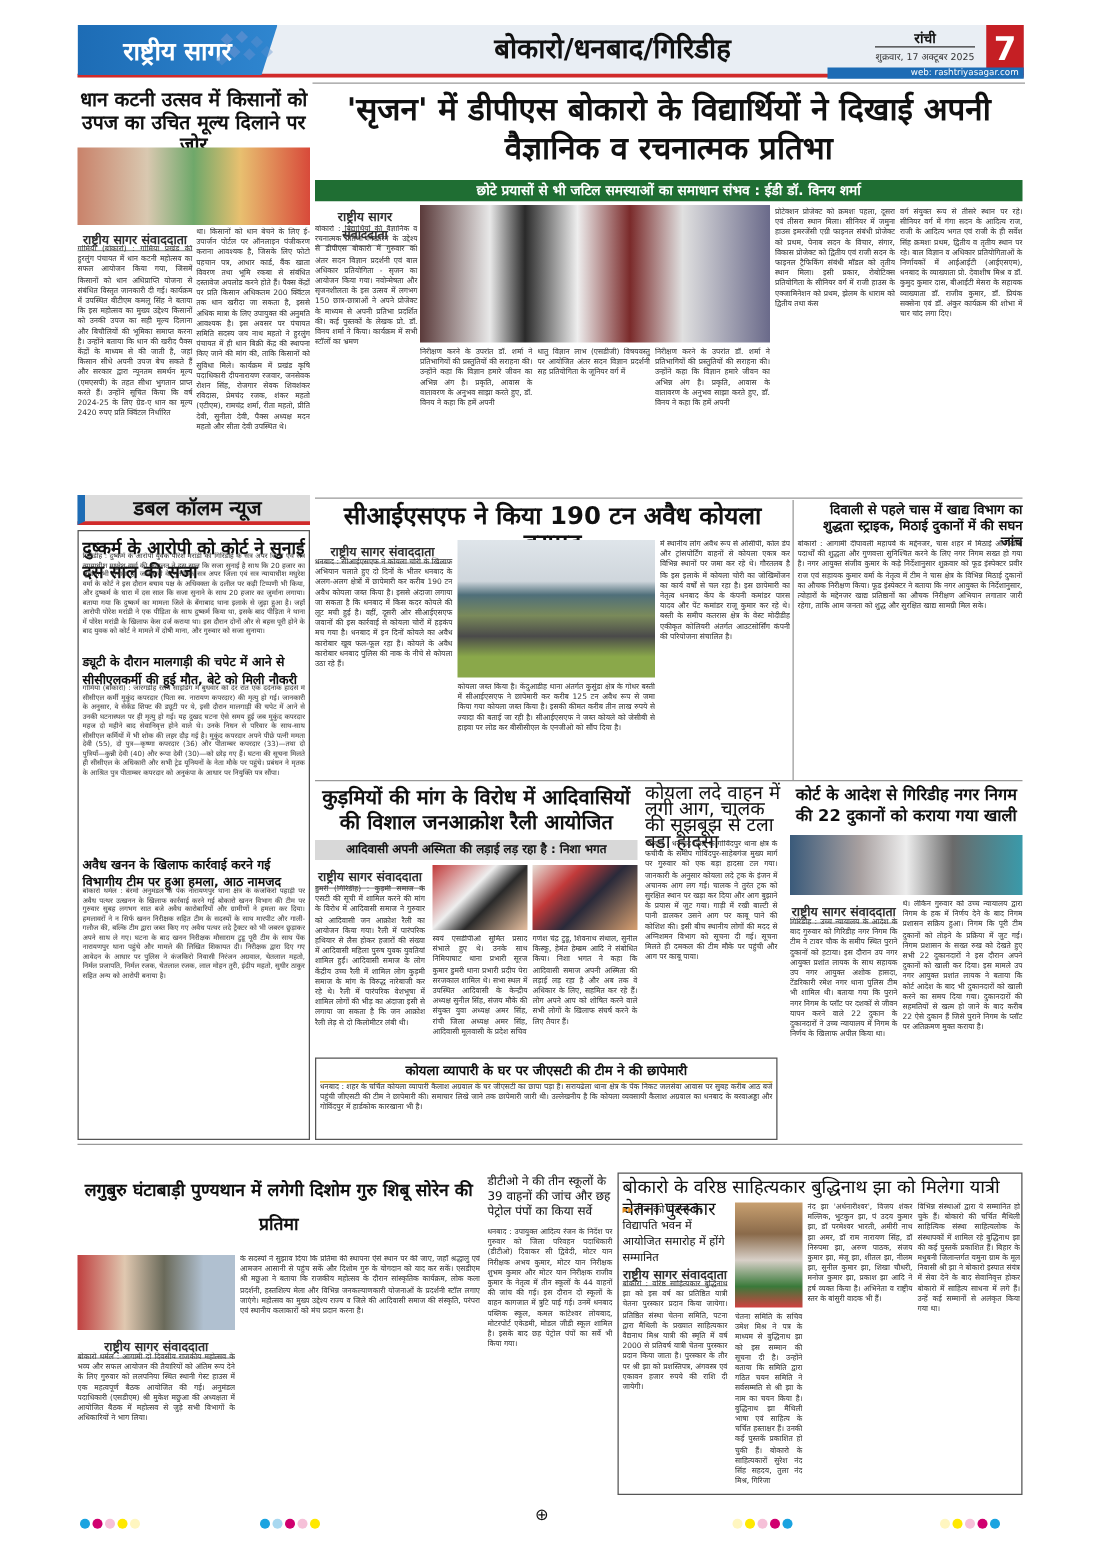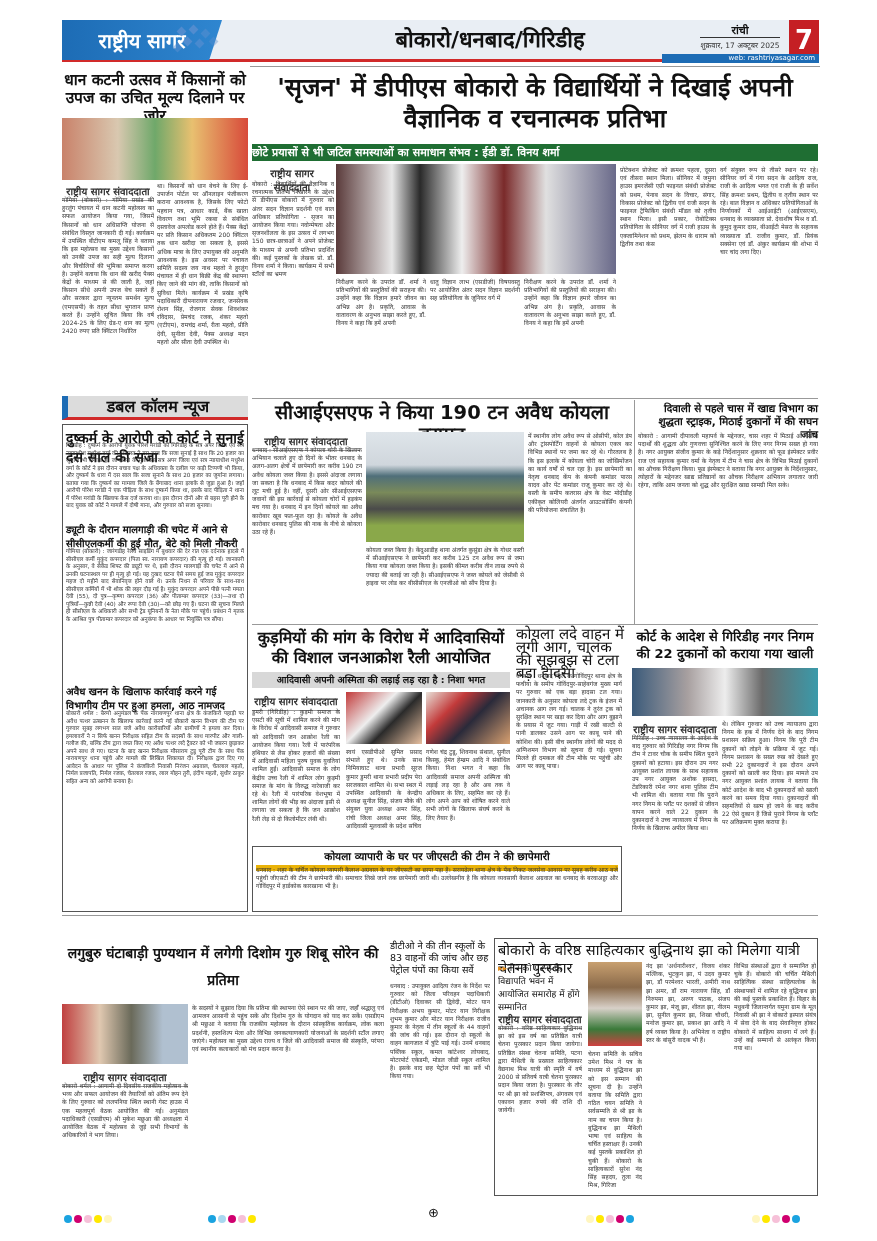--- a/index.html
+++ b/index.html
@@ -11,21 +11,21 @@
 .dots span{position:absolute;width:7px;height:7px;background:#5b8fd0;transform:rotate(45deg);opacity:.8}
 .sec-title{left:330px;top:22px;width:320px;height:36px;font-size:22px;font-weight:bold;text-align:center;line-height:36px;color:#111}
 .city{left:700px;top:22px;width:80px;font-size:11px;text-align:center;font-weight:bold}
 .date{left:690px;top:40px;width:100px;font-size:7.5px;text-align:center;color:#333}
 .pageno{left:789px;top:20px;width:30px;height:40px;background:#c51f24;color:#fff;font-size:26px;font-weight:bold;text-align:center;line-height:40px}
 .webbar{left:662px;top:54px;width:157px;height:9px;background:#1d6cb5;color:#fff;font-size:7px;line-height:9px;text-align:right;padding-right:4px}
 h2.hl{font-weight:bold;color:#111;line-height:1.15}
 .photo{background:linear-gradient(135deg,#8a9aa8,#c9b48a 40%,#6d7b66 70%,#a89b8f)}
 .txt{font-size:6px;line-height:8.2px;color:#333;text-align:justify;overflow:hidden}
 .byline{font-size:10px;text-align:center;font-weight:bold;color:#333;border-bottom:1px solid #999;padding:2px 0}
-.greenbar{background:#1f6e33;color:#fff;font-weight:bold}
+.greenbar{background:#1f6e33;color:#fff;text-align:center;font-weight:bold}
 .greybar{background:#d8d8d8;color:#111;text-align:center;font-weight:bold}
 .box{border:1px solid #555}
 .dcn{background:#dcdcdc;border-left:6px solid #1d6cb5;font-weight:bold;text-align:center;font-size:16px;border-bottom:3px solid #d12a2a}
 .reg{width:8px;height:8px;border-radius:50%;display:inline-block;margin-right:2px}
 .rule{background:#999}
 </style>
 </head>
 <body>
 
 <div class="abs masthead"></div>
@@ -88,40 +88,40 @@
 <h2 class="abs hl" style="left:252px;top:628px;width:258px;font-size:16px;text-align:center;line-height:20px">कुड़मियों की मांग के विरोध में आदिवासियों की विशाल जनआक्रोश रैली आयोजित</h2>
 <div class="abs greybar" style="left:252px;top:672px;width:258px;height:16px;font-size:9.5px;line-height:16px">आदिवासी अपनी अस्मिता की लड़ाई लड़ रहा है : निशा भगत</div>
 <div class="abs byline" style="left:252px;top:692px;width:88px">राष्ट्रीय सागर संवाददाता</div>
 <div class="abs txt" style="left:252px;top:708px;width:88px;height:196px">डुमरी (गिरिडीह) : कुड़मी समाज के एसटी की सूची में शामिल करने की मांग के विरोध में आदिवासी समाज ने गुरुवार को आदिवासी जन आक्रोश रैली का आयोजन किया गया। रैली में पारंपरिक हथियार से लैस होकर हजारों की संख्या में आदिवासी महिला पुरुष युवक युवतियां शामिल हुईं। आदिवासी समाज के लोग केंद्रीय उच्च रैली में शामिल लोग कुड़मी समाज के मांग के विरुद्ध नारेबाजी कर रहे थे। रैली में पारंपरिक वेशभूषा में शामिल लोगों की भीड़ का अंदाजा इसी से लगाया जा सकता है कि जन आक्रोश रैली लेड़ से दो किलोमीटर लंबी थी।</div>
 <div class="abs photo" style="left:346px;top:692px;width:76px;height:52px;background:linear-gradient(135deg,#c23a3a,#eee 40%,#2a2a2a 60%,#e8c0a0)"></div>
 <div class="abs photo" style="left:426px;top:692px;width:84px;height:52px;background:linear-gradient(135deg,#e8e0d8,#c23a3a 30%,#2a2a3a 55%,#d8a070)"></div>
 <div class="abs txt" style="left:346px;top:748px;width:76px;height:94px">स्वयं एसडीपीओ सुमित प्रसाद संभाले हुए थे। उनके साथ निमियाघाट थाना प्रभारी सूरज कुमार डुमरी थाना प्रभारी प्रदीप पेरा सरजकाल शामिल थे। सभा स्थल में उपस्थित आदिवासी के केन्द्रीय अध्यक्ष सुनील सिंह, संजय मौके की संयुक्त युवा अध्यक्ष अमर सिंह, रांची जिला अध्यक्ष अमर सिंह, आदिवासी मूलवासी के प्रदेश सचिव</div>
 <div class="abs txt" style="left:426px;top:748px;width:84px;height:94px">गणेश चंद्र टुडू, शिवनाथ संथाल, सुनील किस्कू, हेमंत हेम्ब्रम आदि ने संबोधित किया। निशा भगत ने कहा कि आदिवासी समाज अपनी अस्मिता की लड़ाई लड़ रहा है और अब तक वे अधिकार के लिए, सहमित कर रहे हैं। लोग अपने आप को शोषित करने वाले सभी लोगों के खिलाफ संघर्ष करने के लिए तैयार हैं।</div>
 
 <div class="abs box" style="left:252px;top:846px;width:370px;height:66px"></div>
-<h3 class="abs hl" style="left:256px;top:849px;width:362px;font-size:10.5px;text-align:center;border-bottom:6px solid #eab308;padding-bottom:2px">कोयला व्यापारी के घर पर जीएसटी की टीम ने की छापेमारी</h3>
+<h3 class="abs hl" style="left:256px;top:849px;width:362px;font-size:10.5px;text-align:center;border-bottom:1px solid #eab308;padding-bottom:2px">कोयला व्यापारी के घर पर जीएसटी की टीम ने की छापेमारी</h3>
 <div class="abs txt" style="left:256px;top:866px;width:362px;height:44px">धनबाद : शहर के चर्चित कोयला व्यापारी कैलाश अग्रवाल के घर जीएसटी का छापा पड़ा है। सरायढेला थाना क्षेत्र के पेंक निकट जलसेवा आवास पर सुबह करीब आठ बजे पहुंची जीएसटी की टीम ने छापेमारी की। समाचार लिखे जाने तक छापेमारी जारी थी। उल्लेखनीय है कि कोयला व्यवसायी कैलाश अग्रवाल का धनबाद के बरवाअड्डा और गोविंदपुर में हार्डकोक कारखाना भी है।</div>
 
 <h3 class="abs hl" style="left:516px;top:628px;width:110px;font-size:15px;font-weight:normal;line-height:13px">कोयला लदे वाहन में लगी आग, चालक की सूझबूझ से टला बड़ा हादसा</h3>
 <div class="abs txt" style="left:516px;top:672px;width:106px;height:172px">धनबाद : धनबाद जिले के गोविंदपुर थाना क्षेत्र के फचीया के समीप गोविंदपुर-साहेबगंज मुख्य मार्ग पर गुरुवार को एक बड़ा हादसा टल गया। जानकारी के अनुसार कोयला लदे ट्रक के इंजन में अचानक आग लग गई। चालक ने तुरंत ट्रक को सुरक्षित स्थान पर खड़ा कर दिया और आग बुझाने के प्रयास में जुट गया। गाड़ी में रखी बाल्टी से पानी डालकर उसने आग पर काबू पाने की कोशिश की। इसी बीच स्थानीय लोगों की मदद से अग्निशमन विभाग को सूचना दी गई। सूचना मिलते ही दमकल की टीम मौके पर पहुंची और आग पर काबू पाया।</div>
 
 <h2 class="abs hl" style="left:632px;top:628px;width:186px;font-size:13px;text-align:center;line-height:17px">कोर्ट के आदेश से गिरिडीह नगर निगम की 22 दुकानों को कराया गया खाली</h2>
 <div class="abs photo" style="left:632px;top:668px;width:186px;height:48px;background:linear-gradient(90deg,#3a5a7a,#a8a0a0 30%,#ededed 50%,#6a6a6a 70%,#3a9aaa)"></div>
 <div class="abs byline" style="left:632px;top:720px;width:86px">राष्ट्रीय सागर संवाददाता</div>
 <div class="abs txt" style="left:632px;top:734px;width:86px;height:178px">गिरिडीह : उच्च न्यायालय के आदेश के बाद गुरुवार को गिरिडीह नगर निगम कि टीम ने टावर चौक के समीप स्थित पुराने दुकानों को हटाया। इस दौरान उप नगर आयुक्त प्रशांत लायक के साथ सहायक उप नगर आयुक्त अशोक हासदा, टेंडरिकारी रमेश नगर थाना पुलिस टीम भी शामिल थी। बताया गया कि पुराने नगर निगम के प्लॉट पर दशकों से जीवन यापन करने वाले 22 दुकान के दुकानदारों ने उच्च न्यायालय में निगम के निर्णय के खिलाफ अपील किया था।</div>
 <div class="abs txt" style="left:722px;top:720px;width:96px;height:192px">थे। लेकिन गुरुवार को उच्च न्यायालय द्वारा निगम के हक में निर्णय देने के बाद निगम प्रशासन सक्रिय हुआ। निगम कि पूरी टीम दुकानों को तोड़ने के प्रक्रिया में जुट गई। निगम प्रशासन के सख्त रुख को देखते हुए सभी 22 दुकानदारों ने इस दौरान अपने दुकानों को खाली कर दिया। इस मामले उप नगर आयुक्त प्रशांत लायक ने बताया कि कोर्ट आदेश के बाद भी दुकानदारों को खाली करने का समय दिया गया। दुकानदारों की सहमतियों से खत्म हो जाने के बाद करीब 22 ऐसे दुकान हैं जिसे पुराने निगम के प्लॉट पर अतिक्रमण मुक्त कराया है।</div>
 
 <div class="abs rule" style="left:62px;top:915px;width:756px;height:1px"></div>
 <h2 class="abs hl" style="left:62px;top:940px;width:322px;font-size:14px;text-align:center;line-height:27px">लगुबुरु घंटाबाड़ी पुण्यथान में लगेगी दिशोम गुरु शिबू सोरेन की प्रतिमा</h2>
 <div class="abs photo" style="left:62px;top:1004px;width:126px;height:60px;background:linear-gradient(90deg,#c04040,#e0c8b0 30%,#6a6a5a 55%,#b0c0d0 80%)"></div>
 <div class="abs byline" style="left:62px;top:1068px;width:126px">राष्ट्रीय सागर संवाददाता</div>
 <div class="abs txt" style="left:62px;top:1082px;width:126px;height:110px">बोकारो थर्मल : आगामी दो दिवसीय राजकीय महोत्सव के भव्य और सफल आयोजन की तैयारियों को अंतिम रूप देने के लिए गुरुवार को ललपनिया स्थित स्थानी गेस्ट हाउस में एक महत्वपूर्ण बैठक आयोजित की गई। अनुमंडल पदाधिकारी (एसडीएम) श्री मुकेश मछुआ की अध्यक्षता में आयोजित बैठक में महोत्सव से जुड़े सभी विभागों के अधिकारियों ने भाग लिया।</div>
 <div class="abs txt" style="left:192px;top:1004px;width:192px;height:188px">के सदस्यों ने सुझाव दिया कि प्रतिमा की स्थापना ऐसे स्थान पर की जाए, जहाँ श्रद्धालु एवं आमजन आसानी से पहुंच सकें और दिशोम गुरु के योगदान को याद कर सकें। एसडीएम श्री मछुआ ने बताया कि राजकीय महोत्सव के दौरान सांस्कृतिक कार्यक्रम, लोक कला प्रदर्शनी, हस्तशिल्प मेला और विभिन्न जनकल्याणकारी योजनाओं के प्रदर्शनी स्टॉल लगाए जाएंगे। महोत्सव का मुख्य उद्देश्य राज्य व जिले की आदिवासी समाज की संस्कृति, परंपरा एवं स्थानीय कलाकारों को मंच प्रदान करना है।</div>
 
-<h3 class="abs hl" style="left:390px;top:940px;width:100px;font-size:9.5px;font-weight:normal;line-height:12px">डीटीओ ने की तीन स्कूलों के 83 वाहनों की जांच और छह पेट्रोल पंपों का किया सर्वे</h3>
+<h3 class="abs hl" style="left:390px;top:940px;width:100px;font-size:9.5px;font-weight:normal;line-height:12px">डीटीओ ने की तीन स्कूलों के 39 वाहनों की जांच और छह पेट्रोल पंपों का किया सर्वे</h3>
 <div class="abs txt" style="left:390px;top:982px;width:100px;height:210px">धनबाद : उपायुक्त आदित्य रंजन के निर्देश पर गुरुवार को जिला परिवहन पदाधिकारी (डीटीओ) दिवाकर सी द्विवेदी, मोटर यान निरीक्षक अभय कुमार, मोटर यान निरीक्षक शुभम कुमार और मोटर यान निरीक्षक राजीव कुमार के नेतृत्व में तीन स्कूलों के 44 वाहनों की जांच की गई। इस दौरान दो स्कूलों के वाहन कागजात में त्रुटि पाई गई। उनमें धनबाद पब्लिक स्कूल, कमल कांटेश्वर लोयबाद, मोटरपोर्ट एकेडमी, मोडल जीडी स्कूल शामिल है। इसके बाद छह पेट्रोल पंपों का सर्वे भी किया गया।</div>
 
 <div class="abs box" style="left:494px;top:938px;width:324px;height:258px"></div>
 <h2 class="abs hl" style="left:498px;top:941px;width:318px;font-size:14.5px;font-weight:normal;line-height:18px">बोकारो के वरिष्ठ साहित्यकार बुद्धिनाथ झा को मिलेगा यात्री चेतना पुरस्कार</h2>
 <div class="abs" style="left:498px;top:962px;width:84px;font-size:9px;line-height:13px">
   <span style="color:#e08a1a">▸▸</span><span>तीन को पटना के विद्यापति भवन में आयोजित समारोह में होंगे सम्मानित</span>
 </div>
 <div class="abs byline" style="left:498px;top:1010px;width:84px">राष्ट्रीय सागर संवाददाता</div>
 <div class="abs txt" style="left:498px;top:1024px;width:84px;height:168px">बोकारो : वरिष्ठ साहित्यकार बुद्धिनाथ झा को इस वर्ष का प्रतिष्ठित यात्री चेतना पुरस्कार प्रदान किया जायेगा। प्रतिष्ठित संस्था चेतना समिति, पटना द्वारा मैथिली के प्रख्यात साहित्यकार वैद्यनाथ मिश्र यात्री की स्मृति में वर्ष 2000 से प्रतिवर्ष यात्री चेतना पुरस्कार प्रदान किया जाता है। पुरस्कार के तौर पर श्री झा को प्रशस्तिपत्र, अंगवस्त्र एवं एकावन हजार रुपये की राशि दी जायेगी।</div>
 <div class="abs photo" style="left:588px;top:962px;width:54px;height:84px;background:linear-gradient(180deg,#c8a070,#8a6a4a 30%,#d8d0c8 55%,#3a7a3a 80%,#d04040)"></div>

